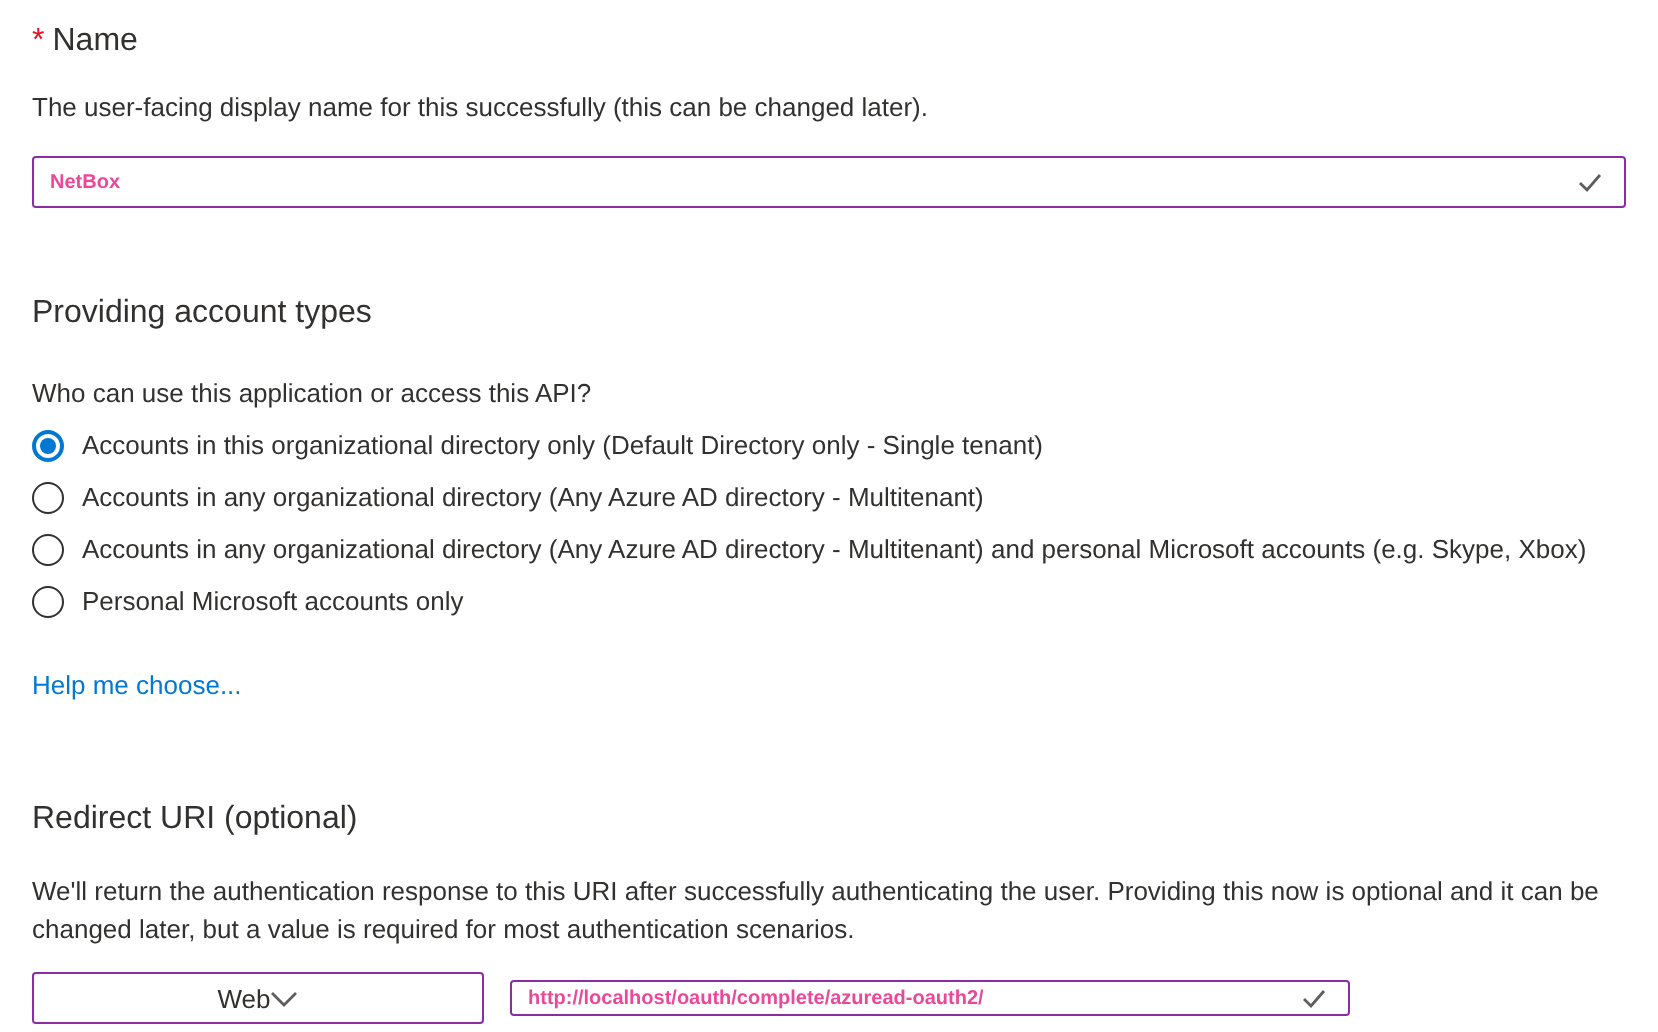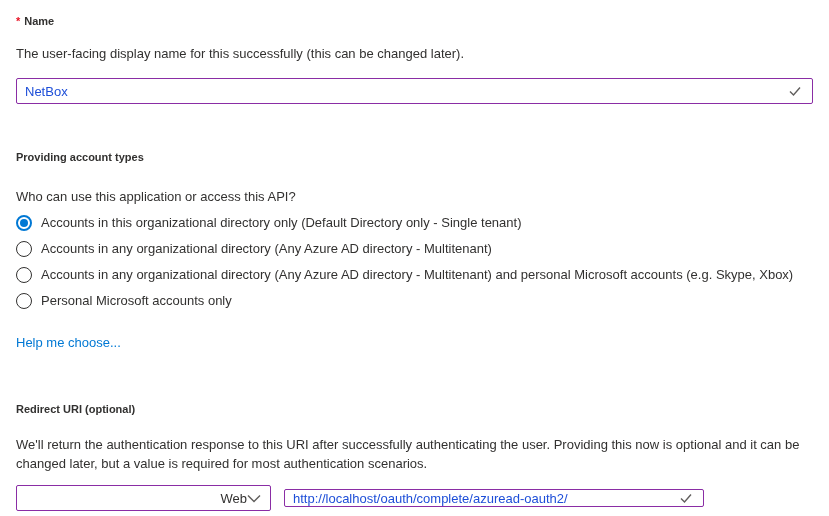--- a/index.html
+++ b/index.html
@@ -5,22 +5,22 @@
   * { margin: 0; padding: 0; box-sizing: border-box; }
   html, body { width: 829px; height: 516px; background: #ffffff; overflow: hidden; }
   body {
     font-family: "Liberation Sans", sans-serif;
     color: #323130;
     -webkit-font-smoothing: antialiased;
   }
   .page { padding: 0 16px; width: 829px; }
 
   .section-title {
-    font-size: 11px;
-    font-weight: 700;
+    font-size: 16px;
+    font-weight: 400;
     line-height: 20px;
     color: #323130;
   }
   .required-star { color: #e81123; margin-right: 4px; }
   .desc {
     font-size: 13px;
     line-height: 19px;
     color: #323130;
   }
 
@@ -37,24 +37,25 @@
     background: #fff;
     display: flex;
     align-items: center;
   }
   .textbox input {
     flex: 1 1 auto;
     border: none;
     outline: none;
     background: transparent;
     font-family: "Liberation Sans", sans-serif;
-    font-size: 13px;
-    color: #1d4ed8;
+    font-size: 10px;
+    color: #ec4899;
     padding: 0 8px;
     height: 100%;
+    font-weight: bold;
   }
   .valid-check {
     flex: 0 0 auto;
     width: 16px; height: 16px;
     margin-right: 9px;
     display: flex; align-items: center; justify-content: center;
   }
 
   
   .sat-title { margin-top: 43px; }
@@ -99,28 +100,28 @@
 
   
   .redirect-title { margin-top: 48px; }
   .redirect-desc { margin-top: 16px; max-width: 797px; }
   .redirect-row {
     margin-top: 12px;
     display: flex;
     align-items: center;
   }
   .dropdown {
-    width: 255px;
+    width: 226px;
     height: 26px;
     border: 1px solid #8a2da5;
     border-radius: 2px;
     background: #fff;
     display: flex;
     align-items: center;
-    justify-content: flex-end;
+    justify-content: center;
     padding: 0 9px;
     cursor: pointer;
     flex: 0 0 auto;
   }
   .dropdown .dd-value { font-size: 13px; color: #323130; }
   .uri-box {
     margin-left: 13px;
     width: 420px;
     height: 18px;
     flex: 0 0 auto;

